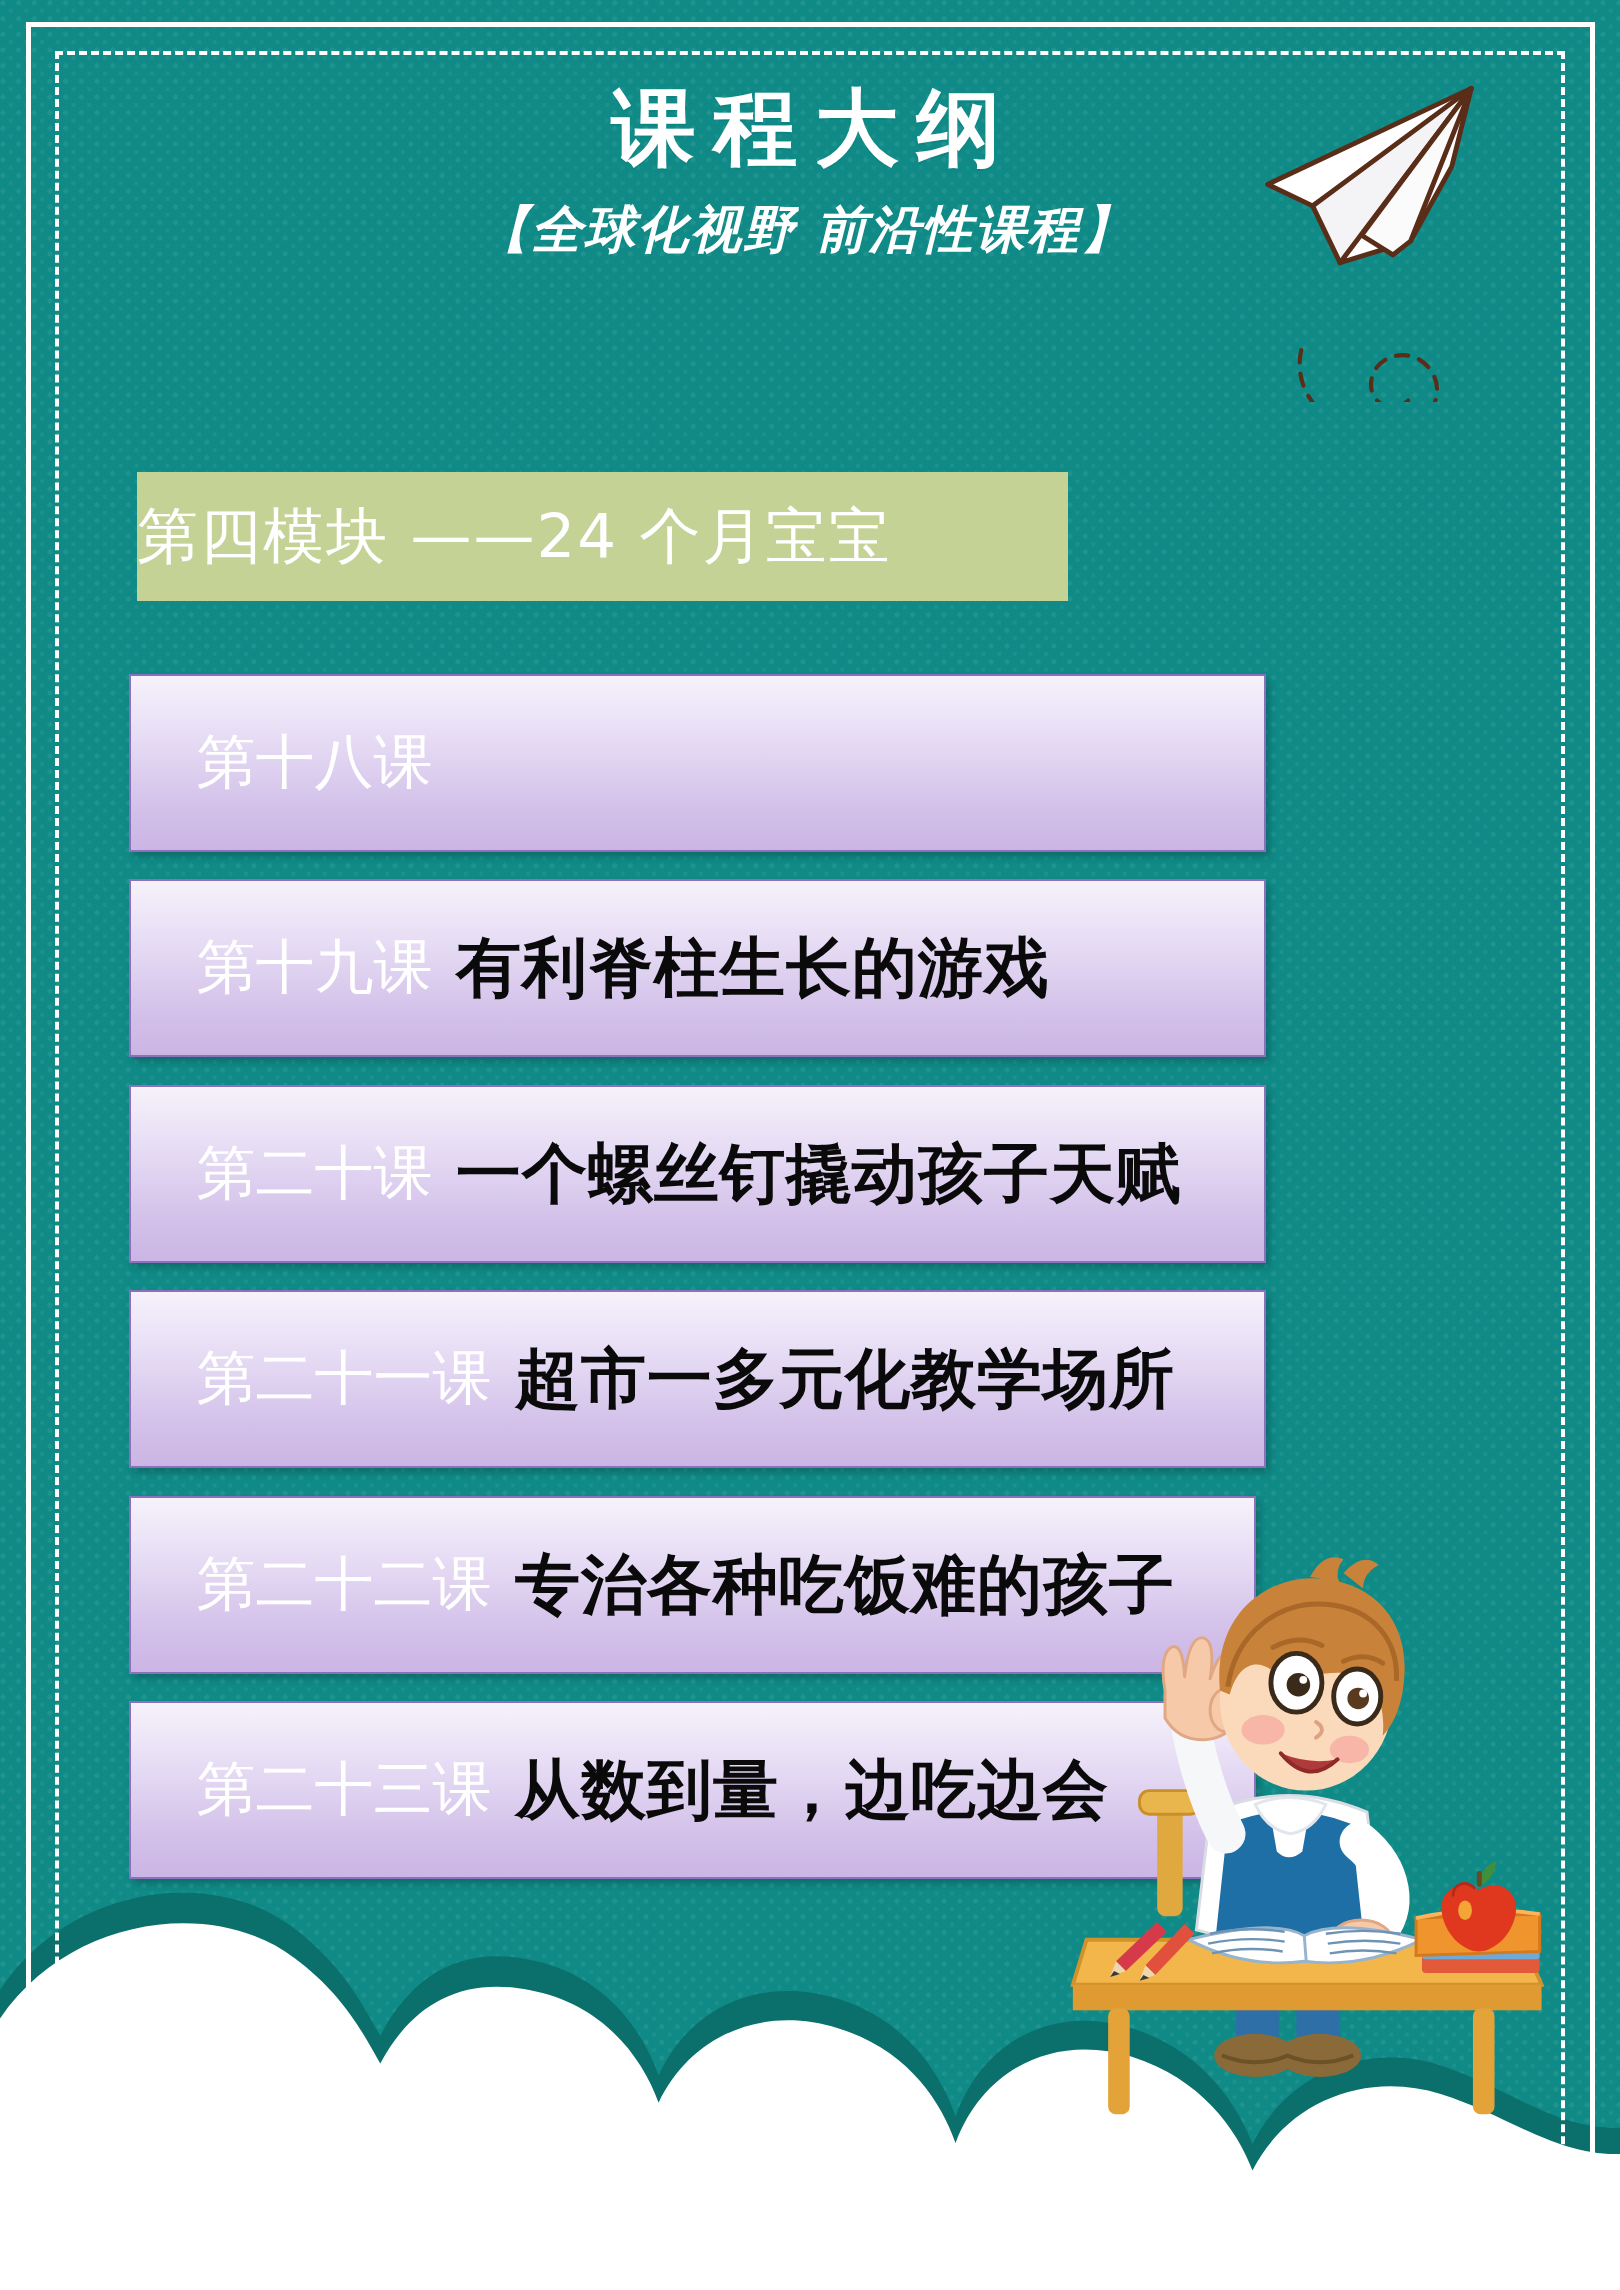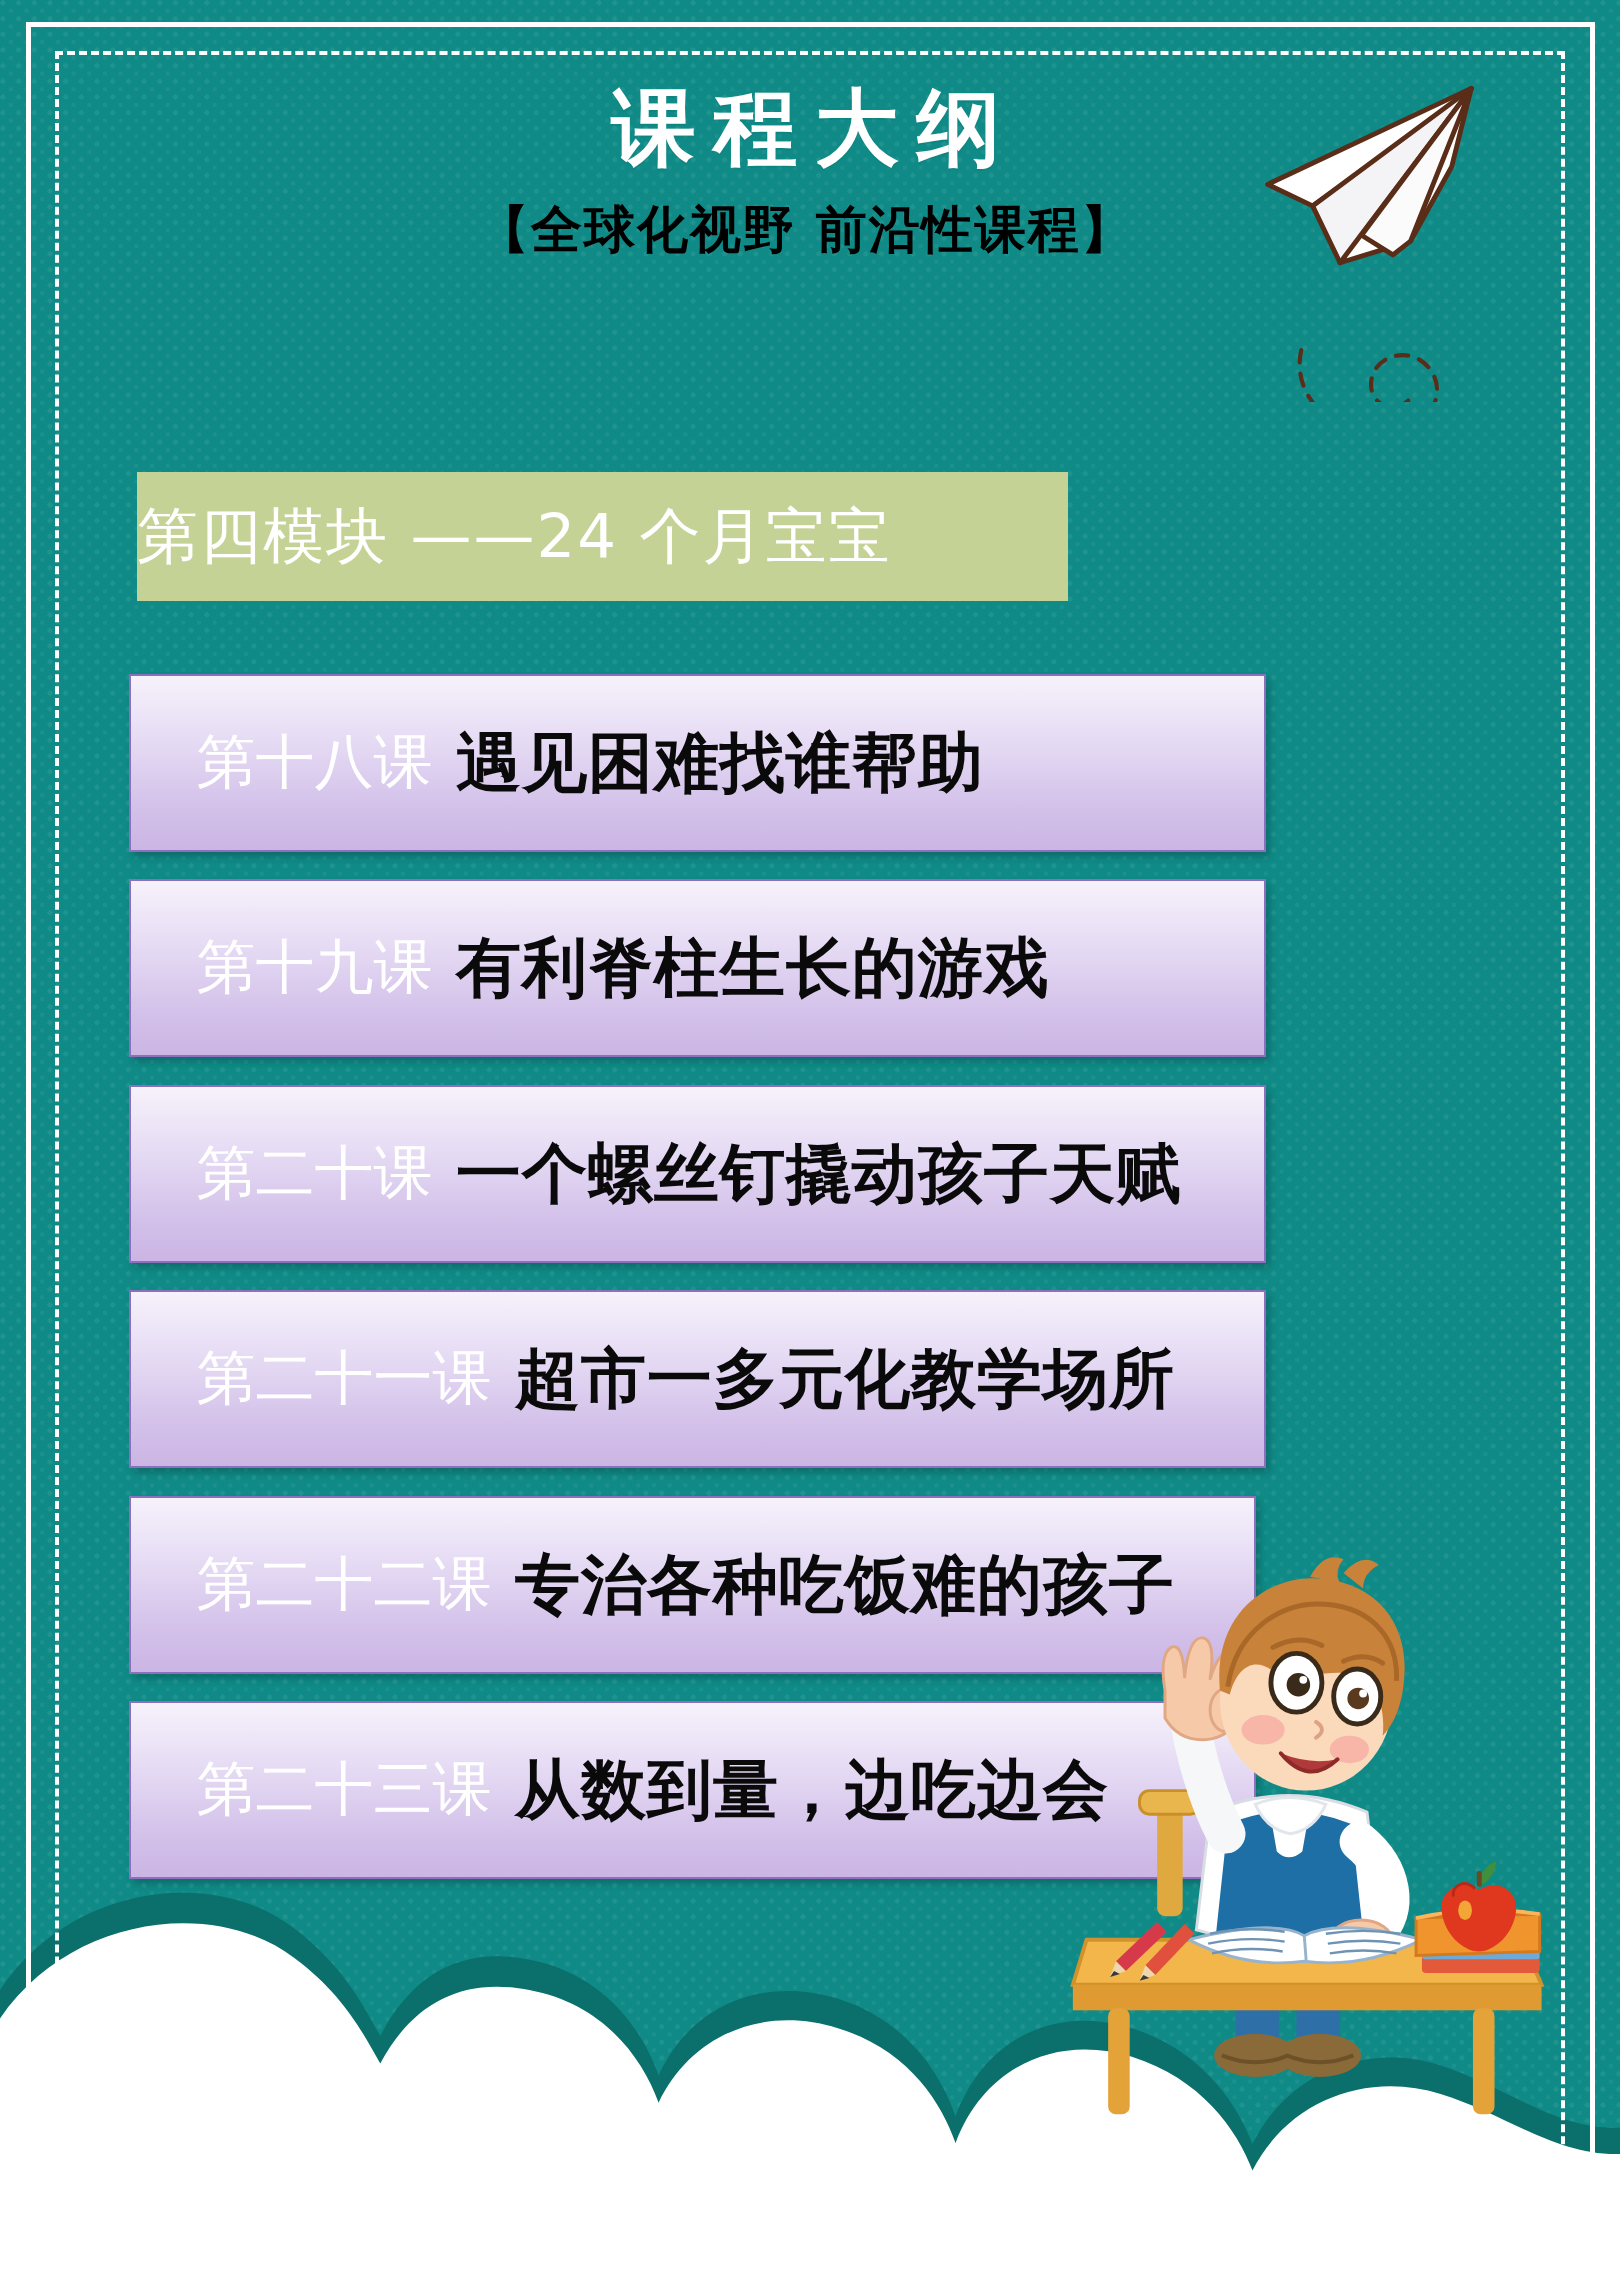--- a/index.html
+++ b/index.html
@@ -77,25 +77,26 @@
     font-family: "DejaVu Sans", "Liberation Sans", sans-serif;
     line-height: 1.05;
     text-shadow: 0 2px 0 rgba(0,0,0,0.04);
   }
   .sub-title {
     position: absolute;
     left: 0;
     right: 0;
     top: 196px;
     text-align: center;
-    color: #000000;
+    color: #ffffff;
     font-size: 51px;
     font-weight: bold;
     letter-spacing: 2px;
     font-family: "DejaVu Sans", "Liberation Sans", sans-serif;
+    font-style: italic;
   }
 
   
   .plane-wrap {
     position: absolute;
     right: 41px;
     top: 49px;
     width: 333px;
     height: 353px;
     z-index: 4;
@@ -252,21 +253,20 @@
   </div>
 
   <div class="module-bar">
     <div class="module-label">第四模块 ——24 个月宝宝</div>
   </div>
 
   <div class="lessons">
 
     <div class="lesson-row r1">
       <span class="lesson-num">第十八课</span>
-      <span class="lesson-title">遇见困难找谁帮助</span>
     </div>
 
     <div class="lesson-row r2">
       <span class="lesson-num">第十九课</span>
       <span class="lesson-title">有利脊柱生长的游戏</span>
     </div>
 
     <div class="lesson-row r3">
       <span class="lesson-num">第二十课</span>
       <span class="lesson-title">一个螺丝钉撬动孩子天赋</span>

